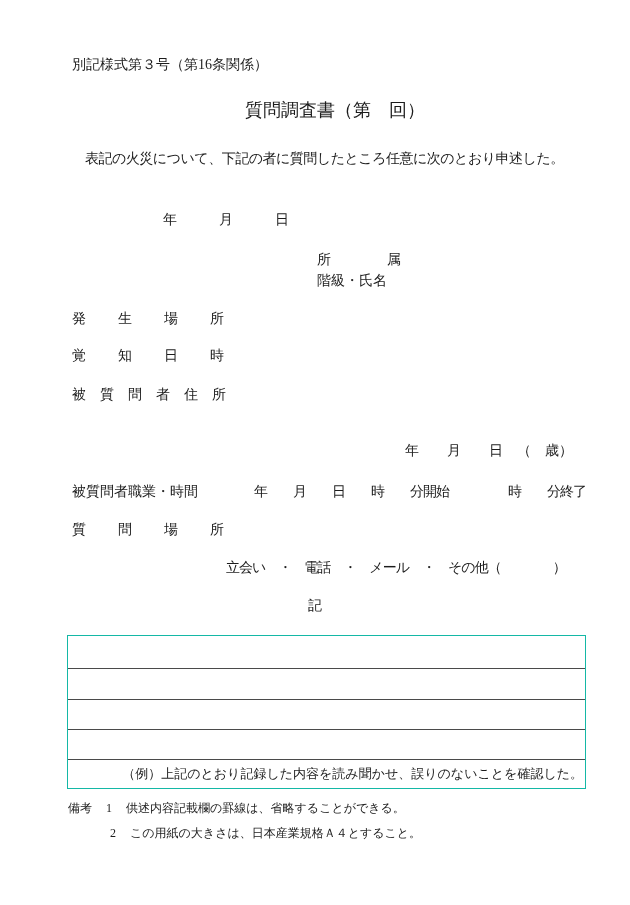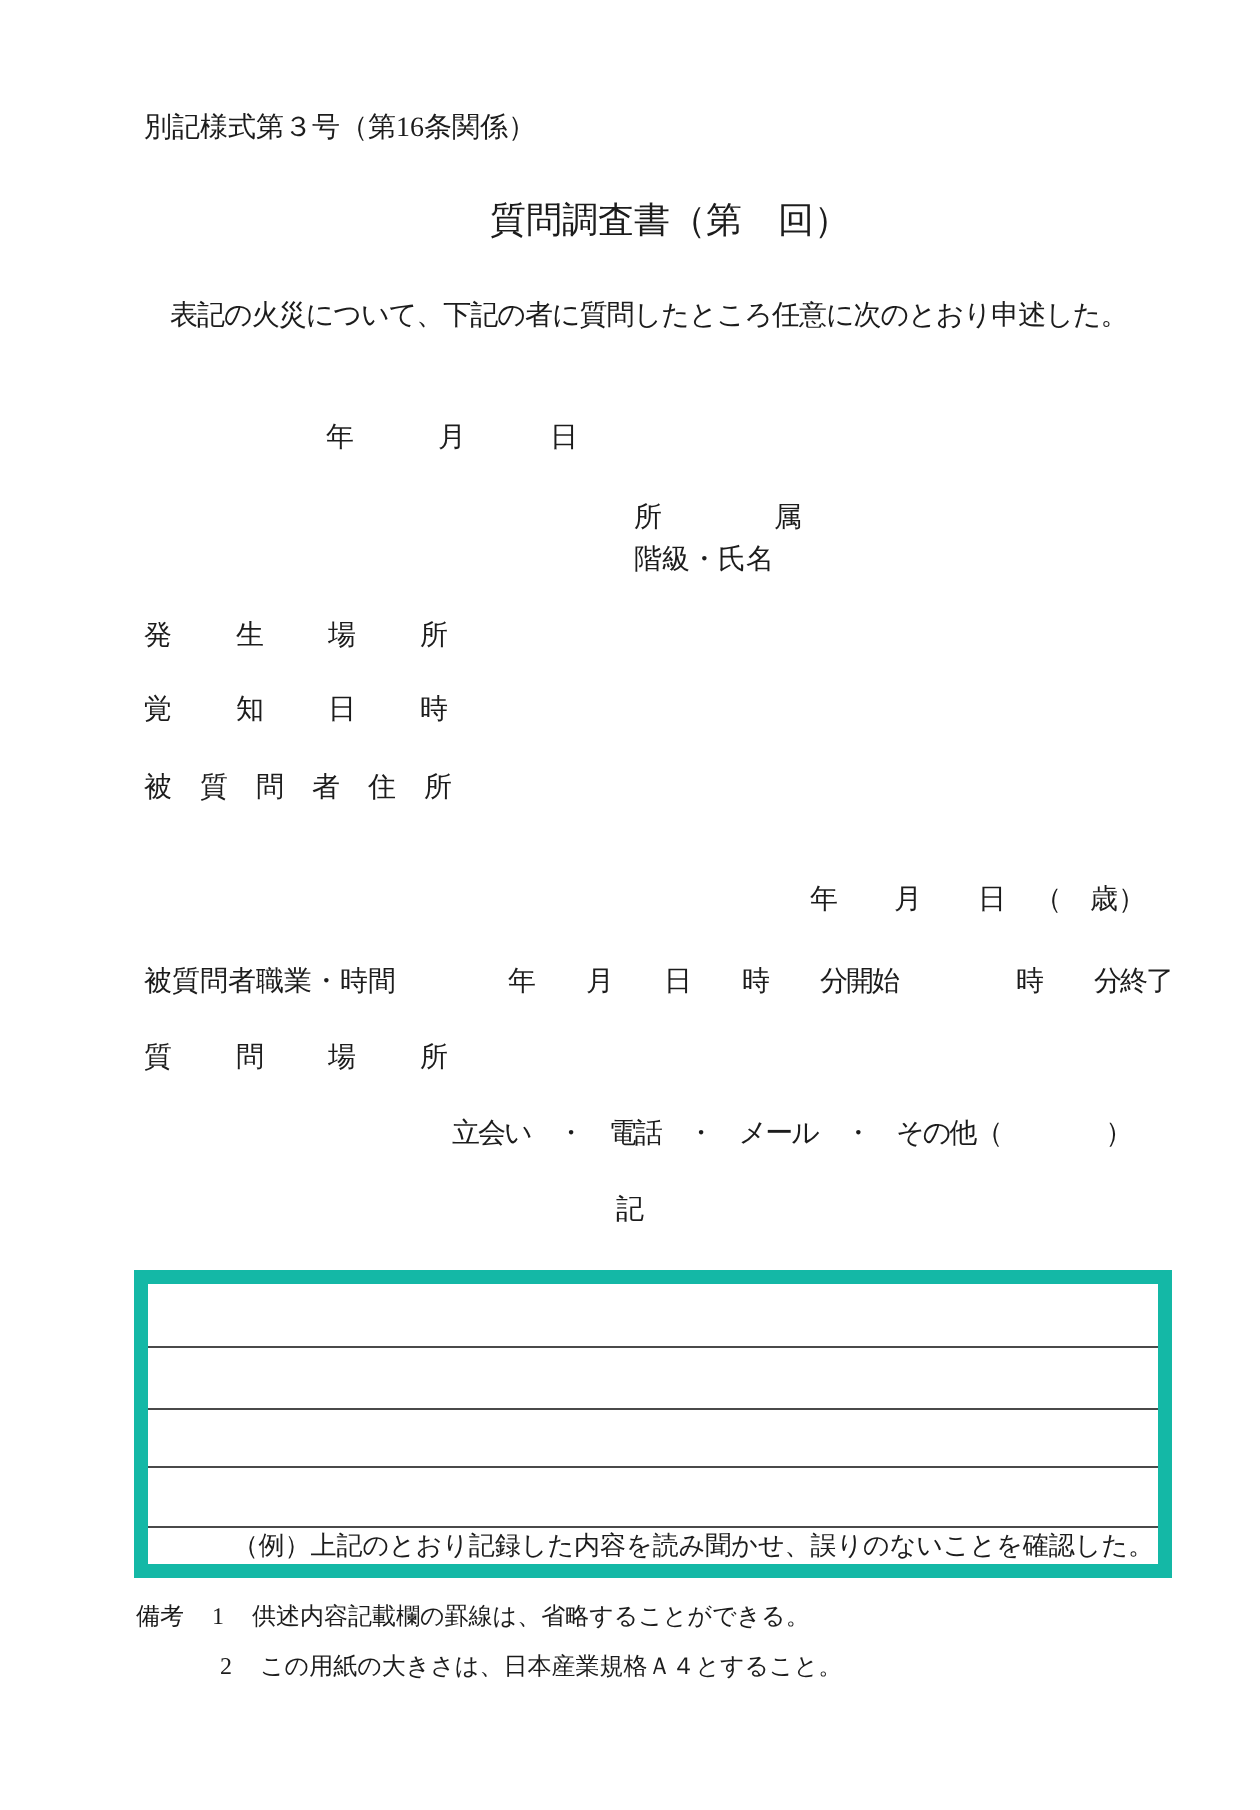--- a/index.html
+++ b/index.html
@@ -44,21 +44,21 @@
   .qmethod-opts   { left: 226px; top: 560px; letter-spacing: -1px; }
 
   .record-heading { left: 0; right: 0; top: 598px; text-align: center; }
 
   .statement-table {
     position: absolute;
     left: 67px;
     top: 635px;
     width: 519px;
     height: 154px;
-    border: 7px solid #14b8a6;
+    border: 1px solid #14b8a6;
     box-sizing: border-box;
     display: flex;
     flex-direction: column;
   }
   .statement-row {
     box-sizing: border-box;
     border-bottom: 1px solid #4a4a4a;
   }
   .statement-row.r1 { height: 33px; }
   .statement-row.r2 { height: 31px; }

